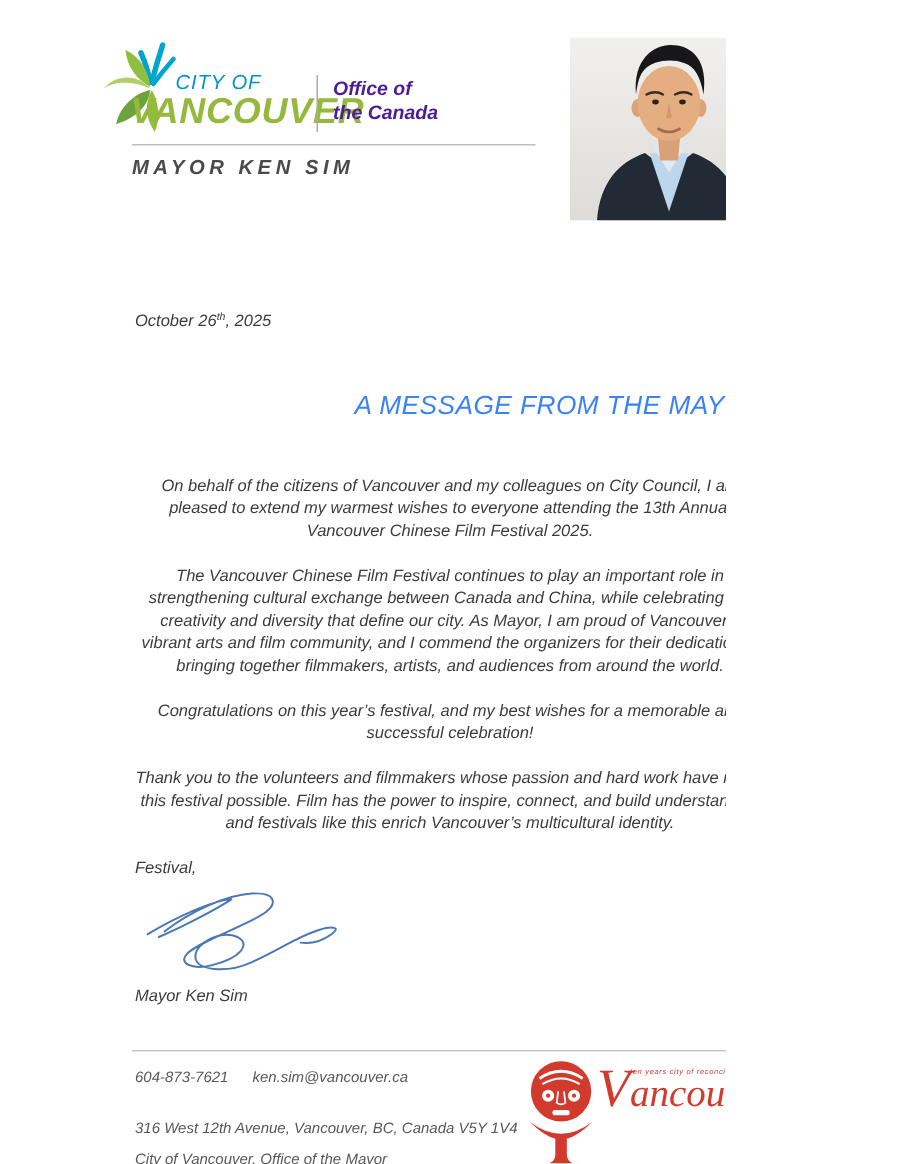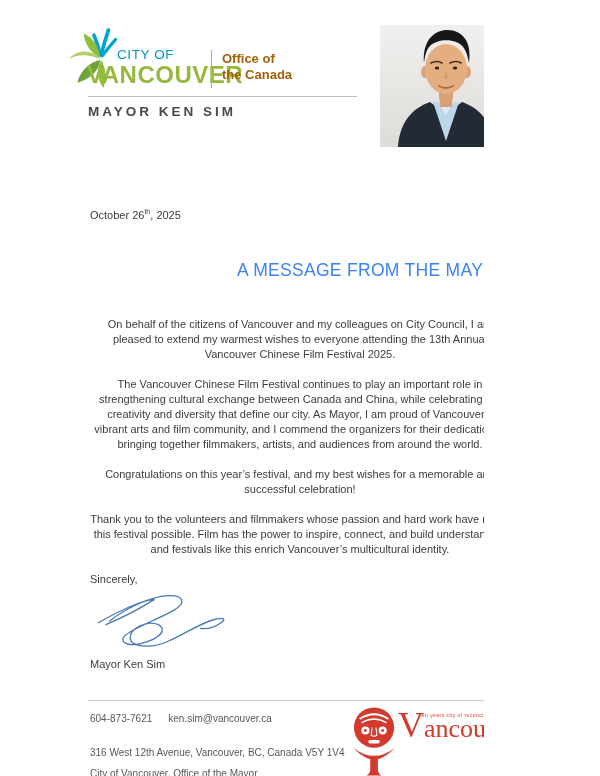--- a/index.html
+++ b/index.html
@@ -4,39 +4,40 @@
 <style>
   * { margin: 0; padding: 0; box-sizing: border-box; }
   html, body { background: #ffffff; }
   body { font-family: "Liberation Sans", sans-serif; }
   .page {
     position: relative;
     width: 484px;
     height: 776px;
     background: #ffffff;
     overflow: hidden;
+    font-style: italic;
   }
 
   
   .leaf-mark { position: absolute; left: 66px; top: 28px; }
   .logo-city-of {
     position: absolute; left: 117px; top: 47px;
     font-size: 13.5px; letter-spacing: 0.6px; color: #0095c8;
   }
   .logo-vancouver {
     position: absolute; left: 87px; top: 61px;
     font-size: 24px; font-weight: bold; letter-spacing: 0.5px; color: #95b83d;
   }
   .logo-vdivider {
     position: absolute; left: 211px; top: 50px;
     width: 1px; height: 38px; background: #a7abae;
   }
   .logo-office {
     position: absolute; left: 222px; top: 51px;
-    font-size: 13px; font-weight: bold; line-height: 16px; color: #a16207;
+    font-size: 13px; font-weight: bold; line-height: 16px; color: #4c1d95;
   }
   .header-rule {
     position: absolute; left: 88px; top: 96px;
     width: 269px; height: 1px; background: #bcbec0;
   }
   .mayor-heading {
     position: absolute; left: 88px; top: 104px;
     font-size: 13.5px; font-weight: bold; letter-spacing: 3px; color: #4a4a4a;
   }
   .photo { position: absolute; left: 380px; top: 25px; width: 132px; height: 122px; }
@@ -132,21 +133,21 @@
   <div class="letter">
     <p class="letter-date"><span>October 26</span><sup>th</sup><span>, 2025</span></p>
 
     <h1 class="letter-title">A MESSAGE FROM THE MAYOR</h1>
 
     <p class="para">On behalf of the citizens of Vancouver and my colleagues on City Council, I am pleased to extend my warmest wishes to everyone attending the 13th Annual Vancouver Chinese Film Festival 2025.</p>
     <p class="para">The Vancouver Chinese Film Festival continues to play an important role in strengthening cultural exchange between Canada and China, while celebrating the creativity and diversity that define our city. As Mayor, I am proud of Vancouver’s vibrant arts and film community, and I commend the organizers for their dedication in bringing together filmmakers, artists, and audiences from around the world.</p>
     <p class="para">Congratulations on this year’s festival, and my best wishes for a memorable and successful celebration!</p>
     <p class="para">Thank you to the volunteers and filmmakers whose passion and hard work have made this festival possible. Film has the power to inspire, connect, and build understanding and festivals like this enrich Vancouver’s multicultural identity.</p>
 
-    <p class="closing">Sincerely,</p>
+    <p class="closing">Festival,</p>
 
     <svg class="signature" width="142" height="58" viewBox="0 0 150 62" aria-hidden="true">
       <path d="M6 34 C26 22 52 10 66 9 C52 18 28 30 14 36 M18 32 C36 18 62 6 80 5 C98 4 100 13 86 21 C68 31 42 40 34 48 C28 54 36 60 52 56 C72 51 80 41 70 36 C58 31 40 40 40 50 C40 60 62 62 80 54 C100 45 112 36 128 31 C138 28 144 29 137 34 C130 39 122 41 115 40" stroke="#4a77b5" stroke-width="1.4" fill="none" stroke-linecap="round"></path>
     </svg>
 
     <p class="signer">Mayor Ken Sim</p>
   </div>
 
   <div class="footer-rule"></div>
 

